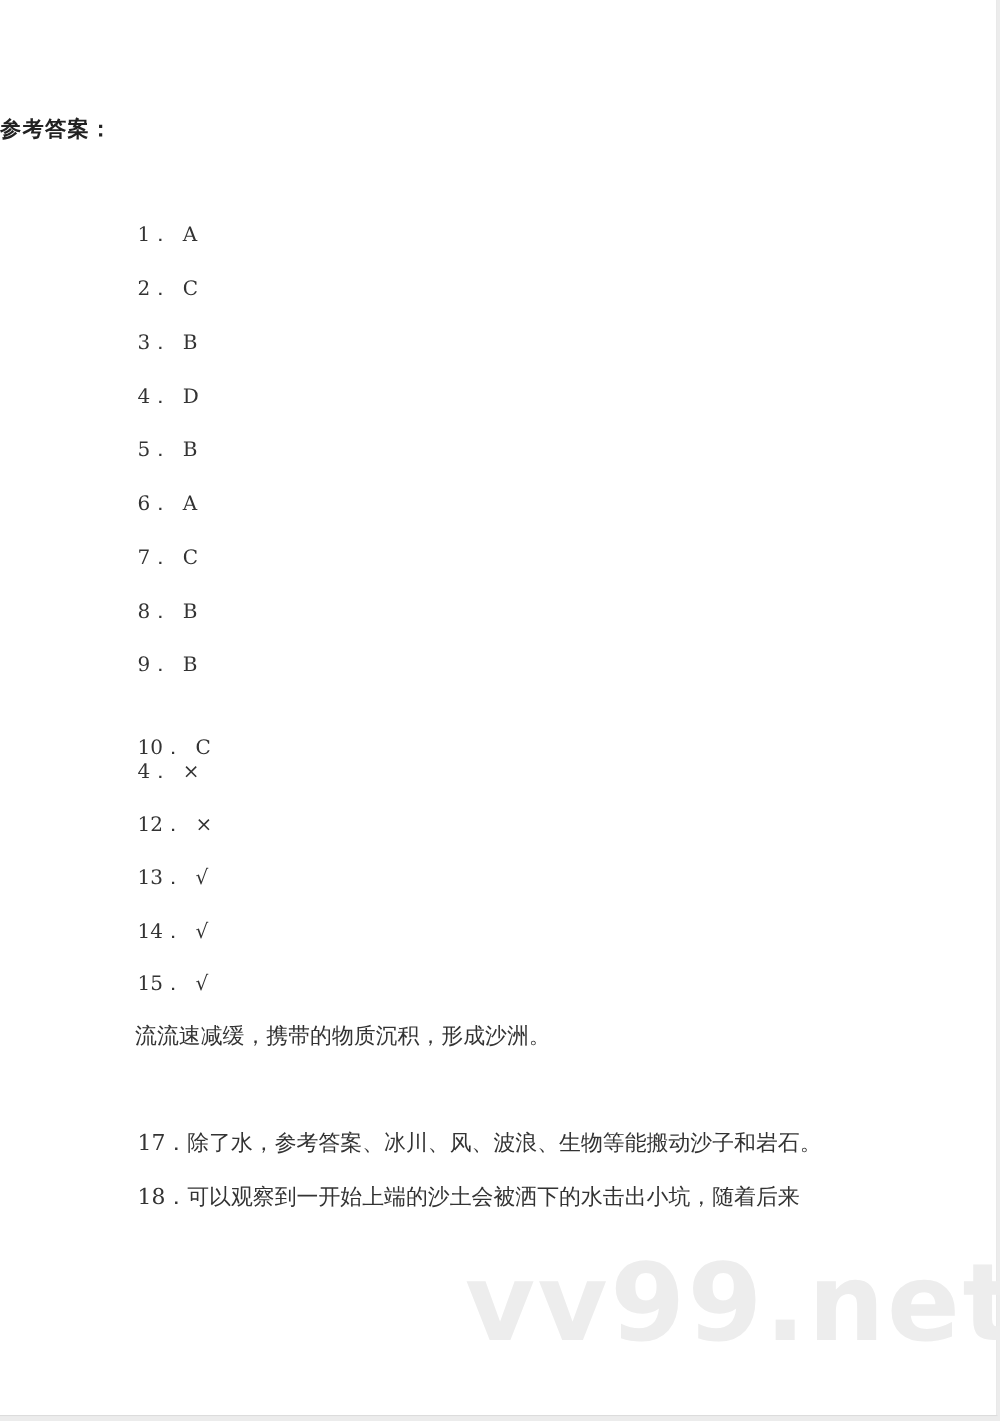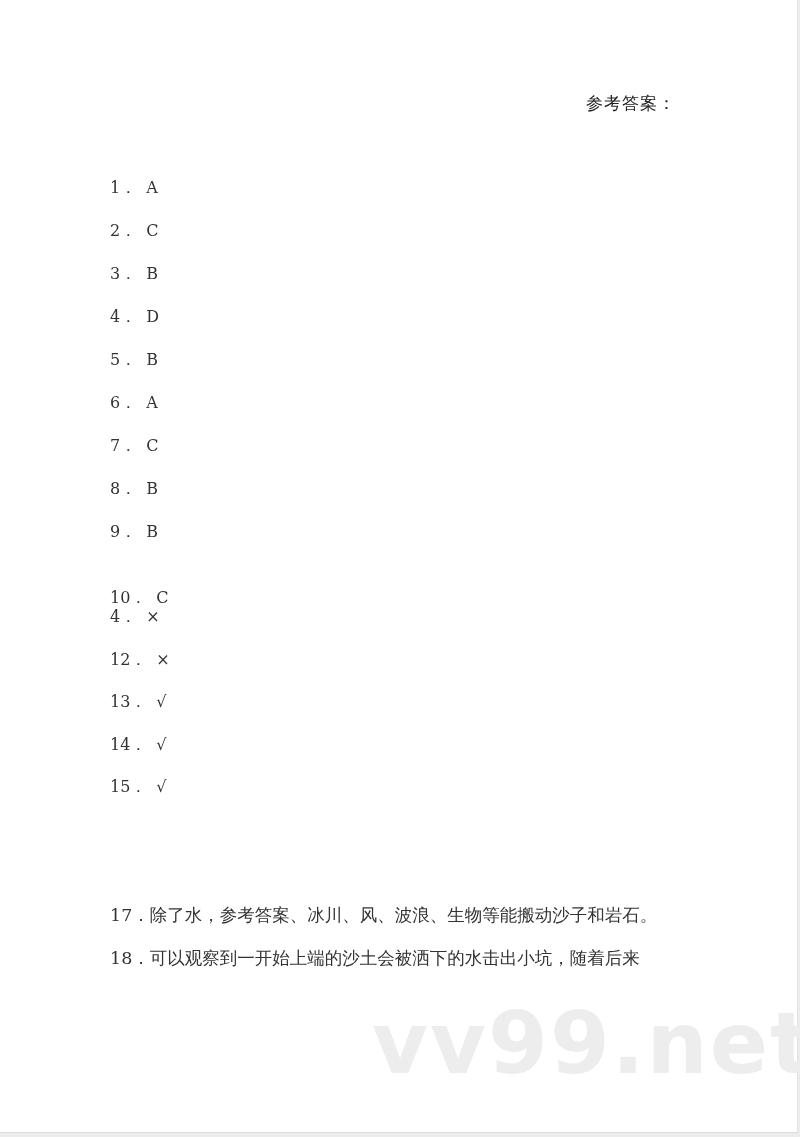--- a/index.html
+++ b/index.html
@@ -1,21 +1,21 @@
 <!DOCTYPE html>
 <html><head>
 <meta charset="utf-8">
 <style>
   html, body { margin:0; padding:0; }
   body { width:800px; height:1137px; background:#ececec; position:relative; overflow:hidden;
          font-family:"DejaVu Serif","Liberation Serif",serif; color:#333; }
   .page { position:absolute; left:0; top:0; width:797px; height:1132px; background:#fff;
           border-right:1px solid #e2e2e2; border-bottom:1px solid #dcdcdc; }
-  .title { position:absolute; left:0; width:676px; top:92px; text-align:right;
-           font-family:"DejaVu Sans","Liberation Sans",sans-serif; font-weight:normal; font-size:17px; color:#222; letter-spacing:1px; }
+  .title { position:absolute; left:0; width:676px; top:92px; text-align:left;
+           font-family:"DejaVu Sans","Liberation Sans",sans-serif; font-weight:bold; font-size:17px; color:#222; letter-spacing:1px; }
   .ans { position:absolute; left:110px; font-size:16px; color:#333; white-space:nowrap;text-align:center; }
   .ans .num { display:inline-block; }
   .ans .val { display:inline-block; margin-left:10px; }
   .para { position:absolute; left:110px; width:610px; font-size:17.5px; line-height:43px; color:#333; }
   .watermark { position:absolute; left:372px; top:993px; font-family:"DejaVu Sans","Liberation Sans",sans-serif;
                font-weight:bold; font-size:86px; color:#ededed; letter-spacing:2px; z-index:0; }
   .content { position:relative; z-index:1; }
 </style>
 </head>
 <body>
@@ -36,20 +36,21 @@
     <div class="ans" style="top:479px"><span class="num">8．</span><span class="val">B</span></div>
     <div class="ans" style="top:522px"><span class="num">9．</span><span class="val">B</span></div>
     <div class="ans" style="top:588px"><span class="num">10．</span><span class="val">C</span></div>
     <div class="ans" style="top:607px"><span class="num">4．</span><span class="val">×</span></div>
     <div class="ans" style="top:650px"><span class="num">12．</span><span class="val">×</span></div>
     <div class="ans" style="top:692px"><span class="num">13．</span><span class="val">√</span></div>
     <div class="ans" style="top:735px"><span class="num">14．</span><span class="val">√</span></div>
     <div class="ans" style="top:777px"><span class="num">15．</span><span class="val">√</span></div>
 
     <div class="para" style="top:808px">
+      <div style="margin-left:-2px"><span>流流速减缓，携带的物质沉积，形成沙洲。</span></div>
     </div>
 
     <div class="para" style="top:894px">
       <div><span>17．</span><span>除了水，参考答案、冰川、风、波浪、生物等能搬动沙子和岩石。</span></div>
     </div>
 
     <div class="para" style="top:937px">
       <div><span>18．</span><span>可以观察到一开始上端的沙土会被洒下的水击出小坑，随着后来</span></div>
     </div>
   </div>

